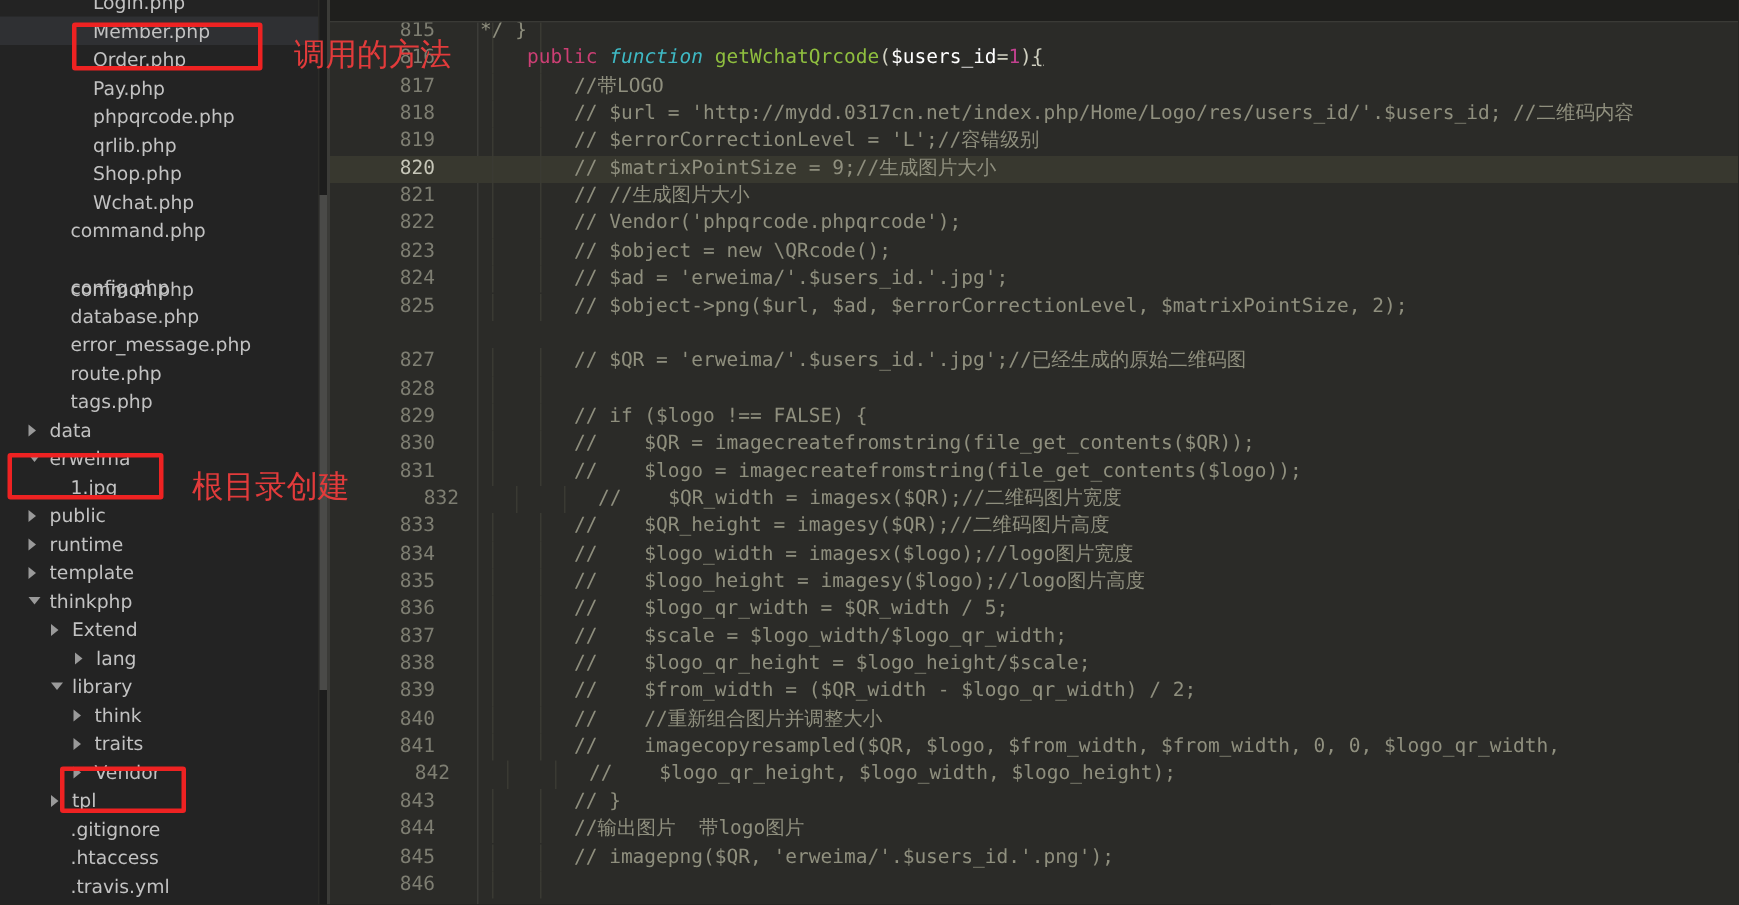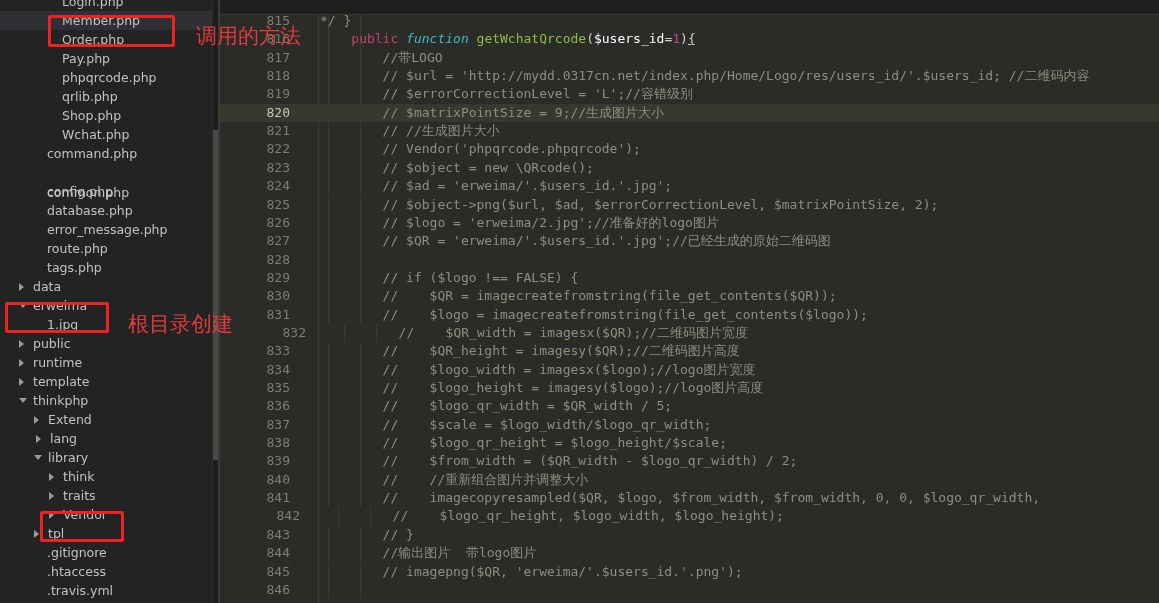--- a/index.html
+++ b/index.html
@@ -243,21 +243,21 @@
         <span class="tree-label" style="left: 33px;">template</span>
       </div>
       <div class="tree-row" style="position: absolute; left: 0px; width: 212px; top: 391px;">
         <span class="tw open" style="left: 19px;"></span>
         <span class="tree-label" style="left: 33px;">thinkphp</span>
       </div>
       <div class="tree-row" style="position: absolute; left: 0px; width: 212px; top: 410px;">
         <span class="tw closed" style="left: 34px;"></span>
         <span class="tree-label" style="left: 48px;">Extend</span>
       </div>
-      <div class="tree-row" style="position: absolute; left: 2px; width: 200px; top: 429px;">
+      <div class="tree-row" style="position: absolute; left: 16px; width: 200px; top: 429px;">
         <span class="tw closed" style="left: 34px;"></span>
         <span class="tree-label" style="left: 48px;">lang</span>
       </div>
       <div class="tree-row" style="position: absolute; left: 0px; width: 212px; top: 448px;">
         <span class="tw open" style="left: 34px;"></span>
         <span class="tree-label" style="left: 48px;">library</span>
       </div>
       <div class="tree-row" style="position: absolute; left: 0px; width: 212px; top: 467px;">
         <span class="tw closed" style="left: 49px;"></span>
         <span class="tree-label" style="left: 63px;">think</span>
@@ -298,21 +298,20 @@
         <div class="crow" style="position: absolute; left: 0px; width: 939px; top: 15.35px;"><span class="iguide ig1"></span><span class="iguide ig2"></span><span class="lno">816</span><span class="ctext"><span class="t-punct">    </span><span class="t-kw">public</span><span class="t-punct"> </span><span class="t-fnkw">function</span><span class="t-punct"> </span><span class="t-fname">getWchatQrcode</span><span class="t-punct">(</span><span class="t-var">$users_id</span><span class="t-punct">=</span><span class="t-num">1</span><span class="t-punct">)</span><span class="t-brace">{</span></span></div>
         <div class="crow" style="position: absolute; left: 0px; width: 939px; top: 33.7px;"><span class="iguide ig1"></span><span class="iguide ig2"></span><span class="lno">817</span><span class="ctext"><span class="t-comment">        //带LOGO</span></span></div>
         <div class="crow" style="position: absolute; left: 0px; width: 939px; top: 52.05px;"><span class="iguide ig1"></span><span class="iguide ig2"></span><span class="lno">818</span><span class="ctext"><span class="t-comment">        // $url = 'http://mydd.0317cn.net/index.php/Home/Logo/res/users_id/'.$users_id; //二维码内容</span></span></div>
         <div class="crow" style="position: absolute; left: 0px; width: 939px; top: 70.4px;"><span class="iguide ig1"></span><span class="iguide ig2"></span><span class="lno">819</span><span class="ctext"><span class="t-comment">        // $errorCorrectionLevel = 'L';//容错级别</span></span></div>
         <div class="crow hl" style="position: absolute; left: 0px; width: 939px; top: 88.75px;"><span class="iguide ig1"></span><span class="iguide ig2"></span><span class="lno">820</span><span class="ctext"><span class="t-comment">        // $matrixPointSize = 9;//生成图片大小</span></span></div>
         <div class="crow" style="position: absolute; left: 0px; width: 939px; top: 107.1px;"><span class="iguide ig1"></span><span class="iguide ig2"></span><span class="lno">821</span><span class="ctext"><span class="t-comment">        // //生成图片大小</span></span></div>
         <div class="crow" style="position: absolute; left: 0px; width: 939px; top: 125.45px;"><span class="iguide ig1"></span><span class="iguide ig2"></span><span class="lno">822</span><span class="ctext"><span class="t-comment">        // Vendor('phpqrcode.phpqrcode');</span></span></div>
         <div class="crow" style="position: absolute; left: 0px; width: 939px; top: 143.8px;"><span class="iguide ig1"></span><span class="iguide ig2"></span><span class="lno">823</span><span class="ctext"><span class="t-comment">        // $object = new \QRcode();</span></span></div>
         <div class="crow" style="position: absolute; left: 0px; width: 939px; top: 162.15px;"><span class="iguide ig1"></span><span class="iguide ig2"></span><span class="lno">824</span><span class="ctext"><span class="t-comment">        // $ad = 'erweima/'.$users_id.'.jpg';</span></span></div>
         <div class="crow" style="position: absolute; left: 0px; width: 939px; top: 180.5px;"><span class="iguide ig1"></span><span class="iguide ig2"></span><span class="lno">825</span><span class="ctext"><span class="t-comment">        // $object-&gt;png($url, $ad, $errorCorrectionLevel, $matrixPointSize, 2);</span></span></div>
-        <div class="crow" style="position: absolute; left: 0px; width: 939px; top: 198.85px;"><span class="iguide ig1"></span><span class="iguide ig2"></span><span class="lno">826</span><span class="ctext"><span class="t-comment">        // $logo = 'erweima/2.jpg';//准备好的logo图片</span></span></div>
         <div class="crow" style="position: absolute; left: 0px; width: 939px; top: 217.2px;"><span class="iguide ig1"></span><span class="iguide ig2"></span><span class="lno">827</span><span class="ctext"><span class="t-comment">        // $QR = 'erweima/'.$users_id.'.jpg';//已经生成的原始二维码图</span></span></div>
         <div class="crow" style="position: absolute; left: 0px; width: 939px; top: 235.55px;"><span class="iguide ig1"></span><span class="iguide ig2"></span><span class="lno">828</span><span class="ctext"><span class="t-comment"></span></span></div>
         <div class="crow" style="position: absolute; left: 0px; width: 939px; top: 253.9px;"><span class="iguide ig1"></span><span class="iguide ig2"></span><span class="lno">829</span><span class="ctext"><span class="t-comment">        // if ($logo !== FALSE) {</span></span></div>
         <div class="crow" style="position: absolute; left: 0px; width: 939px; top: 272.25px;"><span class="iguide ig1"></span><span class="iguide ig2"></span><span class="lno">830</span><span class="ctext"><span class="t-comment">        //    $QR = imagecreatefromstring(file_get_contents($QR));</span></span></div>
         <div class="crow" style="position: absolute; left: 0px; width: 939px; top: 290.6px;"><span class="iguide ig1"></span><span class="iguide ig2"></span><span class="lno">831</span><span class="ctext"><span class="t-comment">        //    $logo = imagecreatefromstring(file_get_contents($logo));</span></span></div>
         <div class="crow" style="position: absolute; left: 16px; width: 806px; top: 308.95px;"><span class="iguide ig1"></span><span class="iguide ig2"></span><span class="lno">832</span><span class="ctext"><span class="t-comment">        //    $QR_width = imagesx($QR);//二维码图片宽度</span></span></div>
         <div class="crow" style="position: absolute; left: 0px; width: 939px; top: 327.3px;"><span class="iguide ig1"></span><span class="iguide ig2"></span><span class="lno">833</span><span class="ctext"><span class="t-comment">        //    $QR_height = imagesy($QR);//二维码图片高度</span></span></div>
         <div class="crow" style="position: absolute; left: 0px; width: 939px; top: 345.65px;"><span class="iguide ig1"></span><span class="iguide ig2"></span><span class="lno">834</span><span class="ctext"><span class="t-comment">        //    $logo_width = imagesx($logo);//logo图片宽度</span></span></div>
         <div class="crow" style="position: absolute; left: 0px; width: 939px; top: 364px;"><span class="iguide ig1"></span><span class="iguide ig2"></span><span class="lno">835</span><span class="ctext"><span class="t-comment">        //    $logo_height = imagesy($logo);//logo图片高度</span></span></div>
         <div class="crow" style="position: absolute; left: 0px; width: 939px; top: 382.35px;"><span class="iguide ig1"></span><span class="iguide ig2"></span><span class="lno">836</span><span class="ctext"><span class="t-comment">        //    $logo_qr_width = $QR_width / 5;</span></span></div>

